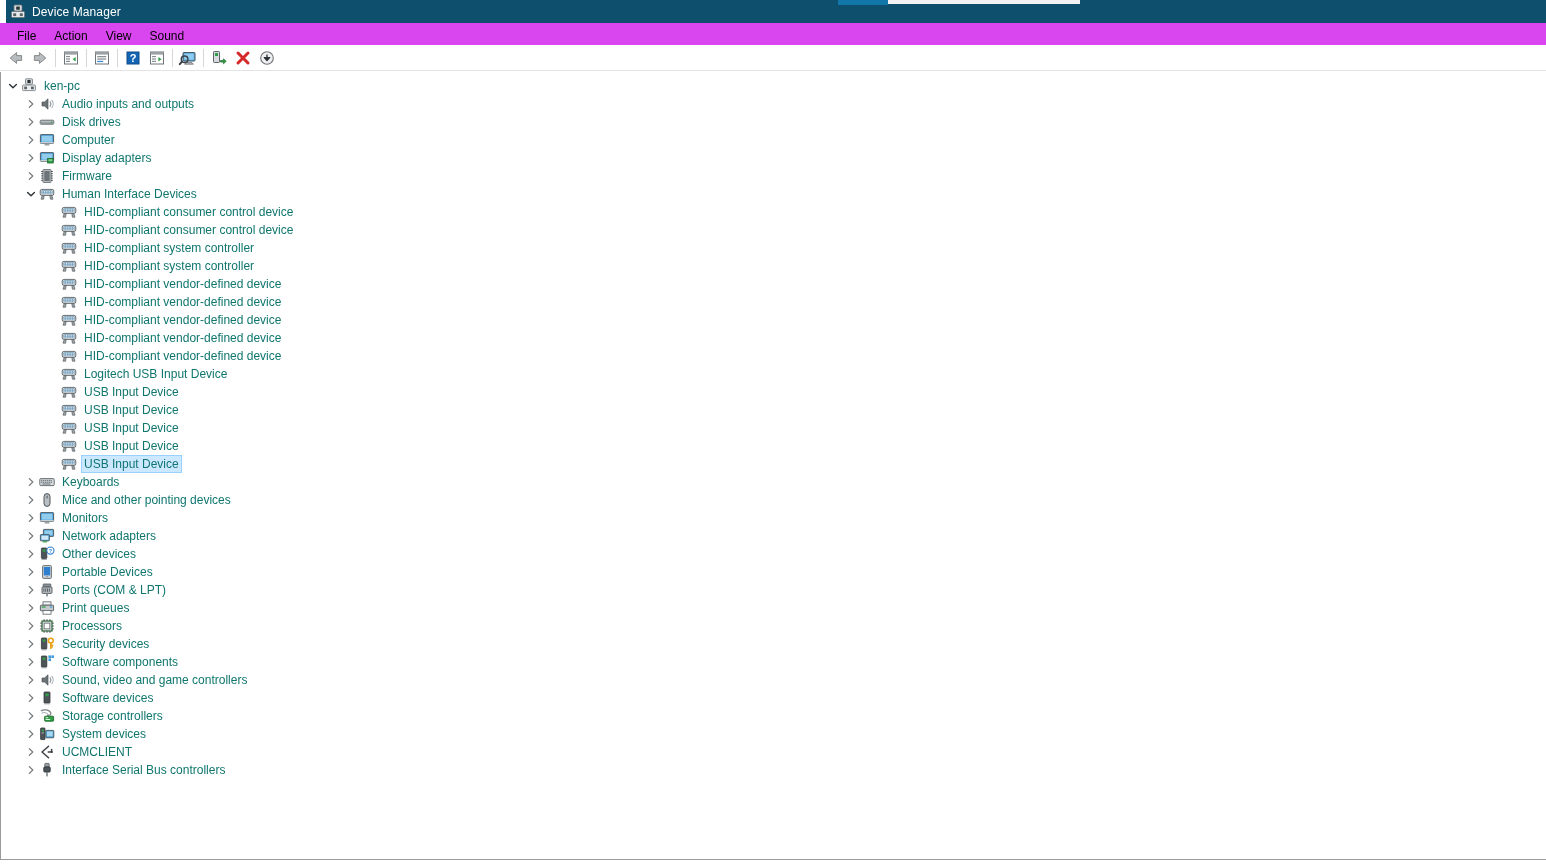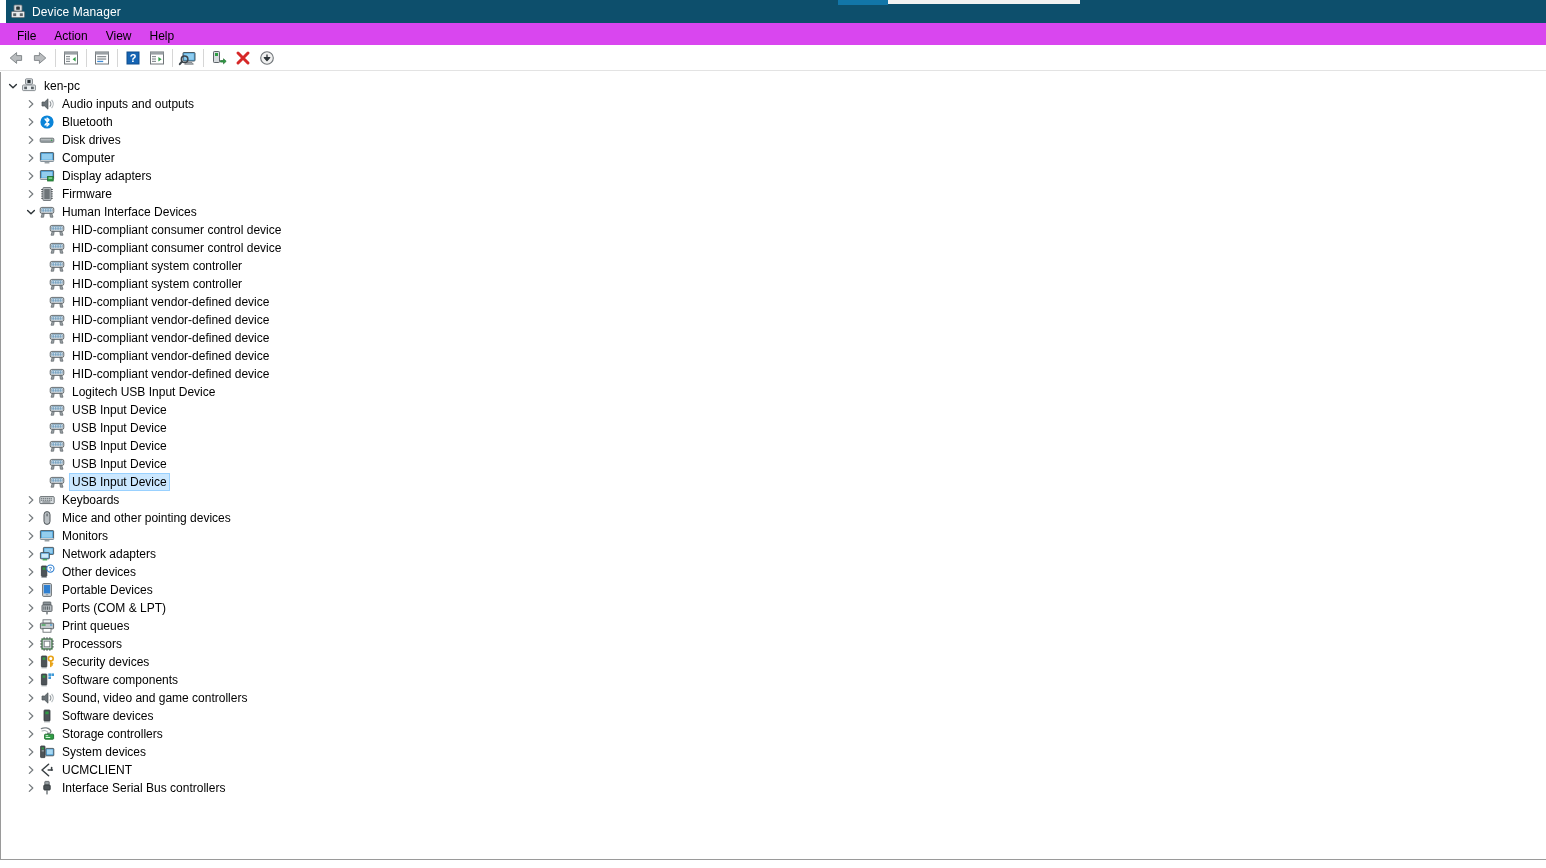--- a/index.html
+++ b/index.html
@@ -162,33 +162,33 @@
   }
   .row .ico {
     width: 16px;
     height: 16px;
     flex: 0 0 auto;
     margin-right: 5px;
     position: relative;
   }
   .row .label {
     font-size: 12px;
-    color: #000000;
+    color: #0f766e;
     line-height: 16px;
     padding: 0 2px;
   }
   .row.selected .label {
     background: #cce8ff;
     outline: 1px solid #99d1ff;
   }
 
   
   .lvl0 { padding-left: 4px; }
   .lvl1 { padding-left: 22px; }
-  .lvl2 { padding-left: 28px; margin-left: 20px; }
+  .lvl2 { padding-left: 60px; }
 
   
   .chev {
     display: block;
     width: 10px;
     height: 10px;
   }
 </style>
 </head>
 <body>
@@ -210,21 +210,21 @@
         <rect x="9.8" y="9.3" width="3" height="2.8" fill="#5a6166"></rect>
       </svg>
     </span>
     <span class="tb-title">Device Manager</span>
   </div>
 
   <div id="menubar">
     <div class="menu-item">File</div>
     <div class="menu-item">Action</div>
     <div class="menu-item">View</div>
-    <div class="menu-item">Help</div>
+    <div class="menu-item">Sound</div>
   </div>
 
   <div id="toolbar">
 
     <div class="tool-btn">
       <svg width="18" height="18" viewBox="0 0 18 18">
         <path d="M9.6 3.6 L3.2 9 L9.6 14.4 L9.6 11.4 L14.6 11.4 L14.6 6.6 L9.6 6.6 Z" fill="#b9bcbe" stroke="#7c8184" stroke-width="0.9" stroke-linejoin="round"></path>
       </svg>
     </div>
     <div class="tool-btn">
@@ -337,32 +337,20 @@
             <svg class="chev" viewBox="0 0 10 10">
     <path d="M3.3 1.6 L6.8 5 L3.3 8.4" fill="none" stroke="#767b7e" stroke-width="1.25" stroke-linecap="round" stroke-linejoin="round"></path>
             </svg>
           </span>
           <span class="ico"><svg width="16" height="16" viewBox="0 0 16 16">
       <path d="M3 6 L5.6 6 L9 2.8 L9 13.2 L5.6 10 L3 10 Z" fill="#6b7378" stroke="#4a5155" stroke-width="0.7" stroke-linejoin="round"></path>
       <path d="M10.8 5.4 A4 4 0 0 1 10.8 10.6" fill="none" stroke="#8c9397" stroke-width="1.1"></path>
       <path d="M12.6 3.8 A6.4 6.4 0 0 1 12.6 12.2" fill="none" stroke="#aab1b5" stroke-width="1.1"></path>
     </svg></span>
           <span class="label">Audio inputs and outputs</span>
-        </div>
-        <div class="row lvl1">
-          <span class="twisty">
-            <svg class="chev" viewBox="0 0 10 10">
-    <path d="M3.3 1.6 L6.8 5 L3.3 8.4" fill="none" stroke="#767b7e" stroke-width="1.25" stroke-linecap="round" stroke-linejoin="round"></path>
-            </svg>
-          </span>
-          <span class="ico"><svg width="16" height="16" viewBox="0 0 16 16">
-      <circle cx="8" cy="8" r="6.6" fill="#0a84d8"></circle>
-      <path d="M6 5 L10 10.2 L8 12 L8 4 L10 5.8 L6 11" fill="none" stroke="#ffffff" stroke-width="1.25" stroke-linejoin="round" stroke-linecap="round"></path>
-    </svg></span>
-          <span class="label">Bluetooth</span>
         </div>
         <div class="row lvl1">
           <span class="twisty">
             <svg class="chev" viewBox="0 0 10 10">
     <path d="M3.3 1.6 L6.8 5 L3.3 8.4" fill="none" stroke="#767b7e" stroke-width="1.25" stroke-linecap="round" stroke-linejoin="round"></path>
             </svg>
           </span>
           <span class="ico"><svg width="16" height="16" viewBox="0 0 16 16">
       <rect x="1.2" y="6.2" width="13.6" height="4" rx="1" fill="#b6bcbf" stroke="#5f666a" stroke-width="0.9"></rect>
       <rect x="1.2" y="8.4" width="13.6" height="1.8" fill="#8d9599"></rect>

